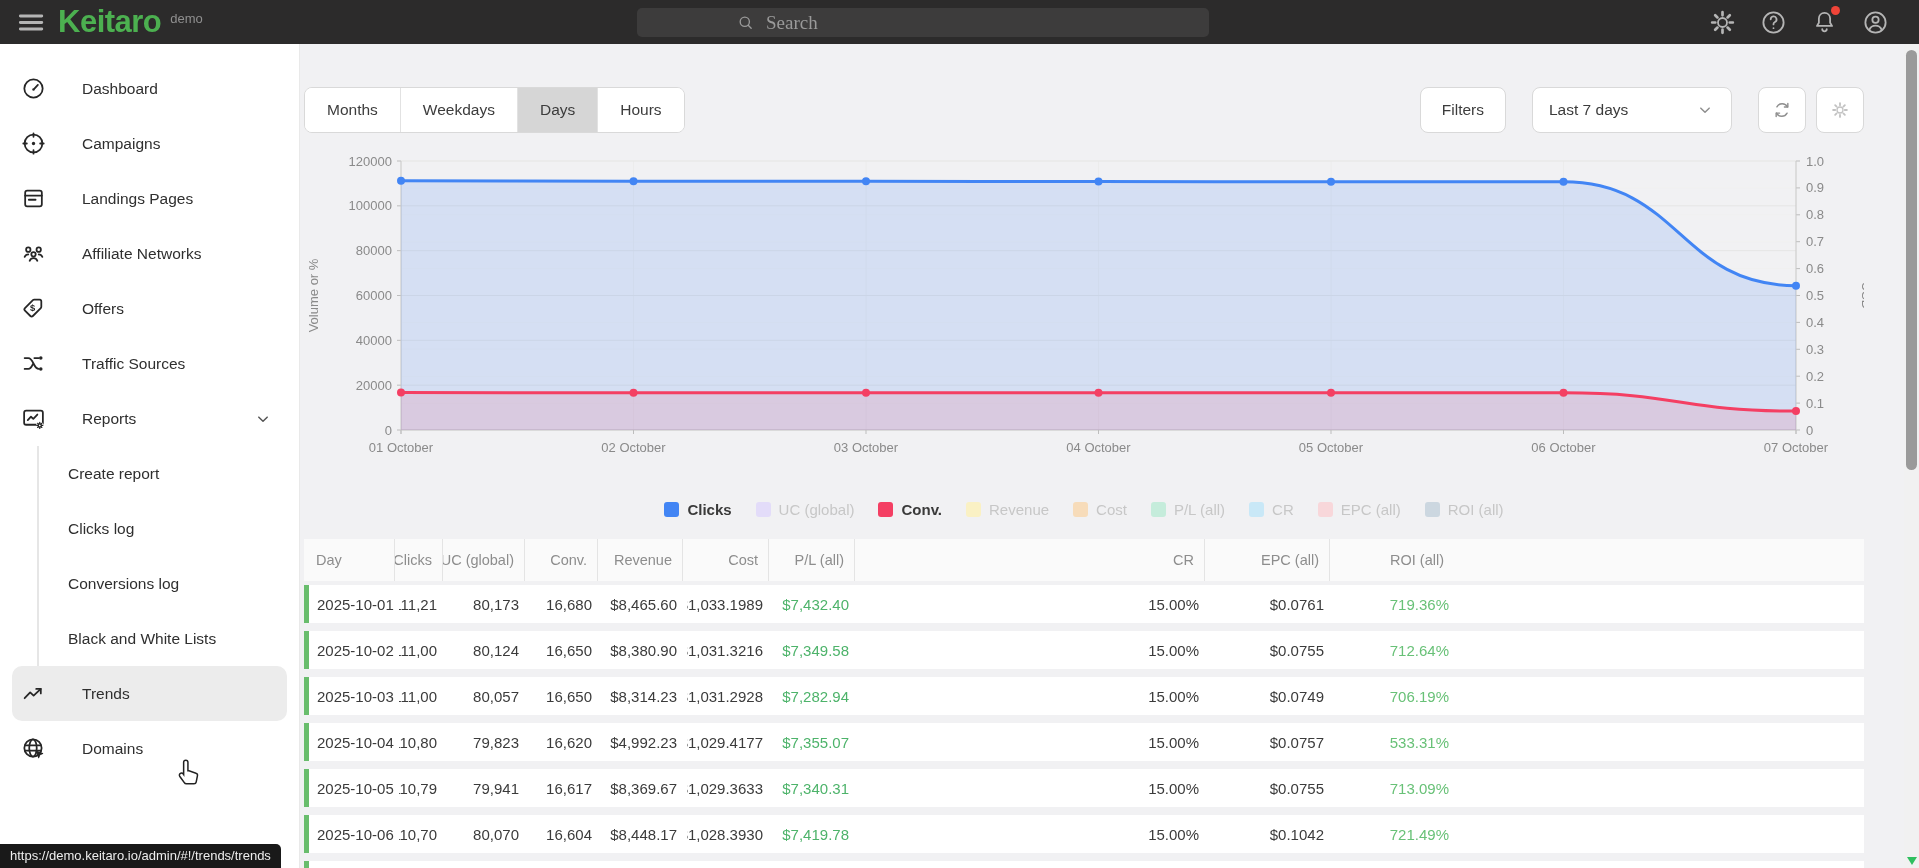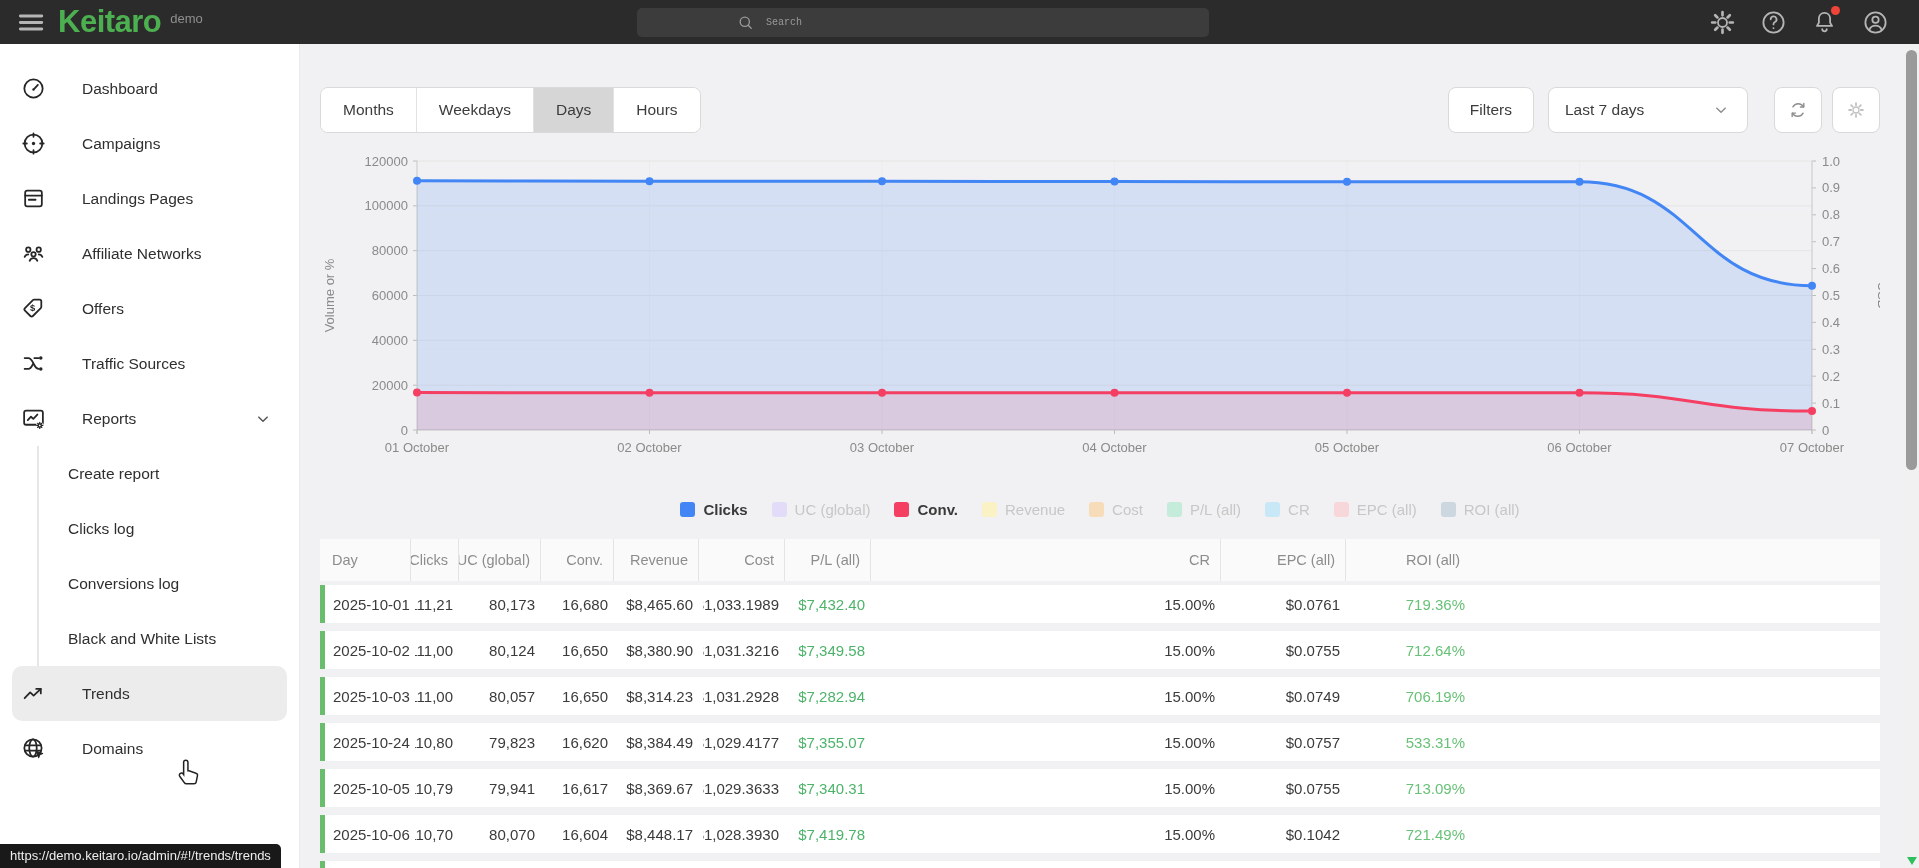--- a/index.html
+++ b/index.html
@@ -6,47 +6,47 @@
 html,body{width:1919px;height:868px;overflow:hidden}
 body{font-family:"Liberation Sans",sans-serif;background:#f1f1f3;position:relative}
 
 
 .topbar{position:fixed;top:0;left:0;width:1919px;height:44px;background:#2c2b2b;display:flex;align-items:center;z-index:30}
 .hamburger{margin-left:15px;width:30px;height:30px;display:flex;align-items:center;justify-content:center;color:#b5b5b5;cursor:pointer}
 .logo{margin-left:13px;font-size:31px;font-weight:700;color:#4cb050;letter-spacing:-.5px;line-height:40px}
 .env{margin-left:9px;margin-top:-8px;font-size:13px;color:#8f8f8f}
 .search{position:absolute;left:637px;top:8px;width:572px;height:29px;background:#3d3c3c;border-radius:5px;display:flex;align-items:center;color:#9a9a9a}
 .search .sicon{margin-left:100px;display:flex}
-.search input{background:transparent;border:none;outline:none;color:#cfcfcf;font-size:10px;margin-left:12px;width:380px;font-family:Liberation Mono, monospace}
+.search input{background:transparent;border:none;outline:none;color:#cfcfcf;font-size:19px;margin-left:12px;width:380px;font-family:Liberation Serif, serif}
 .search input::placeholder{color:#9a9a9a}
 .tb-icons{margin-left:auto;margin-right:30px;display:flex;gap:23px;align-items:center;color:#b5b5b5}
 .tb-icon{position:relative;width:28px;height:28px;display:flex;align-items:center;justify-content:center;cursor:pointer}
 .badge{position:absolute;top:-2px;right:-2px;width:9px;height:9px;border-radius:50%}
 
 
 .sidebar{position:fixed;top:44px;left:0;width:300px;height:824px;background:#fff;border-right:1px solid #e9e9e9;padding-top:17px;z-index:20}
 .sb-item{height:55px;display:flex;align-items:center;margin:0 12px;padding-left:8px;color:#2f2f2f;font-size:15.5px;cursor:pointer;border-radius:10px;position:relative}
 .sb-item .sb-icon{width:26px;height:26px;color:#262626;display:flex;align-items:center;justify-content:center;flex:none}
 .sb-item .sb-label{margin-left:36px;white-space:nowrap}
 .sb-item.sub{padding-left:56px}
 .sb-item.sub::before{content:"";position:absolute;left:25px;top:0;height:100%;width:2px;background:#e6e6e6}
 .sb-item.active{background:#ececec}
 .sb-chevron{margin-left:auto;margin-right:14px;color:#555;display:flex}
 
 
-.main{position:absolute;top:44px;left:300px;width:1604px;height:824px;padding:0 24px 0 20px;overflow:hidden}
+.main{position:absolute;top:44px;left:284px;width:1604px;height:824px;padding:0 24px 0 20px;overflow:hidden}
 .toolbar{margin-top:43px;height:46px;display:flex;align-items:center}
 .tabgroup{display:flex;border:1px solid #d9d9d9;border-radius:8px;overflow:hidden;background:#fff;height:46px}
 .tab{padding:0 22px;display:flex;align-items:center;font-size:15.5px;color:#3c3c3c;background:#fff;border:none;border-left:1px solid #e2e2e2;cursor:pointer;font-family:inherit}
 .tab:first-child{border-left:none}
 .tab.active{background:#d6d6d6}
 .toolbar-right{margin-left:auto;display:flex;align-items:flex-end}
 .btn{height:46px;background:#fff;border:1px solid #d9d9d9;border-radius:8px;font-size:15.5px;color:#3c3c3c;display:flex;align-items:center;cursor:pointer;font-family:inherit}
 .filters{padding:0 21px}
-.rangesel{width:200px;margin-left:14px;padding:0 16px;justify-content:space-between}
+.rangesel{width:200px;margin-left:26px;padding:0 16px;justify-content:space-between}
 .iconbtn{width:48px;justify-content:center;color:#8f8f8f}
 .iconbtn.refresh{margin-left:26px}
 .iconbtn.cog{margin-left:10px;color:#c2c2c2}
 
 
 .chart-wrap{margin-top:12px}
 .legend{margin-top:30px;display:flex;justify-content:center;gap:24px;align-items:center}
 .lg-item{display:flex;align-items:center;gap:8px;font-size:15px;color:#3a3a3a;cursor:pointer;font-weight:700}
 .lg-item.muted{color:#c7c7c7;font-weight:400}
 .lg-sq{width:15px;height:15px;border-radius:3px;flex:none}
@@ -455,25 +455,25 @@
         <div class="td c3">16,650</div>
         <div class="td c4">$8,314.23</div>
         <div class="td c5">$1,031.2928</div>
         <div class="td c6" style="color: rgb(77, 179, 106);">$7,282.94</div>
         <div class="td c7">15.00%</div>
         <div class="td c8">$0.0749</div>
         <div class="td c9" style="color: rgb(104, 193, 119);">706.19%</div>
         <div class="fill"></div>
       </div>
       <div class="trow" style="border-left-color: rgb(105, 189, 109);">
-        <div class="td c0">2025-10-24</div>
+        <div class="td c0">2025-10-04</div>
         <div class="td c1">110,80</div>
         <div class="td c2">79,823</div>
         <div class="td c3">16,620</div>
-        <div class="td c4">$8,384.49</div>
+        <div class="td c4">$4,992.23</div>
         <div class="td c5">$1,029.4177</div>
         <div class="td c6" style="color: rgb(77, 179, 106);">$7,355.07</div>
         <div class="td c7">15.00%</div>
         <div class="td c8">$0.0757</div>
         <div class="td c9" style="color: rgb(104, 193, 119);">533.31%</div>
         <div class="fill"></div>
       </div>
       <div class="trow" style="border-left-color: rgb(105, 189, 109);">
         <div class="td c0">2025-10-05</div>
         <div class="td c1">110,79</div>

